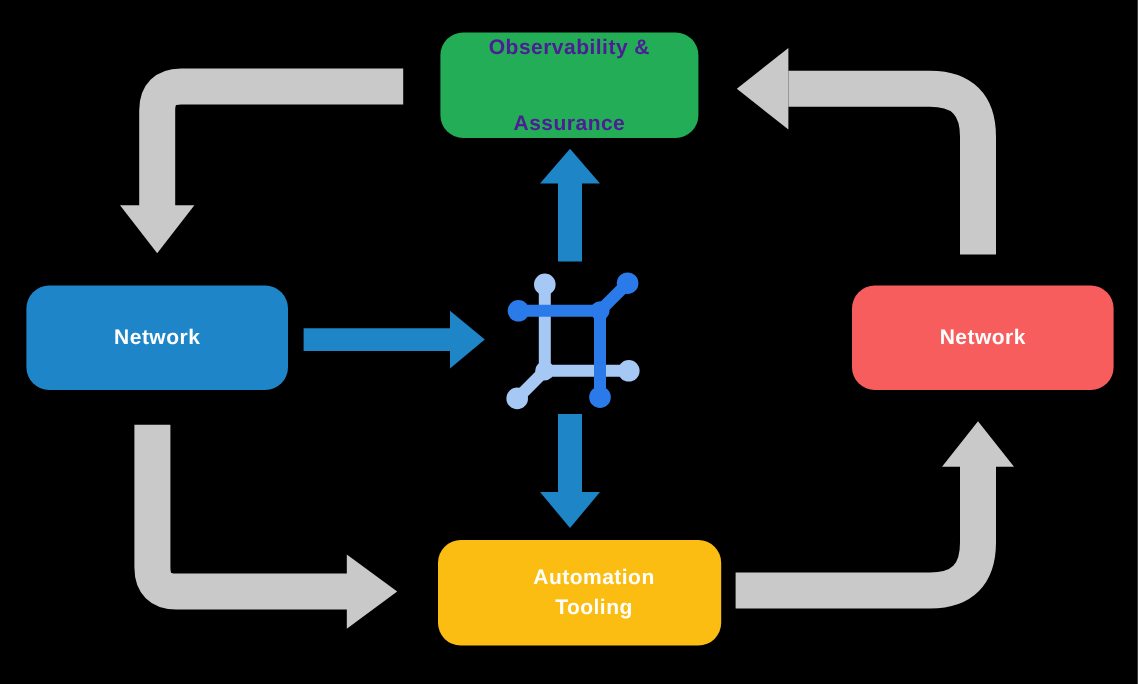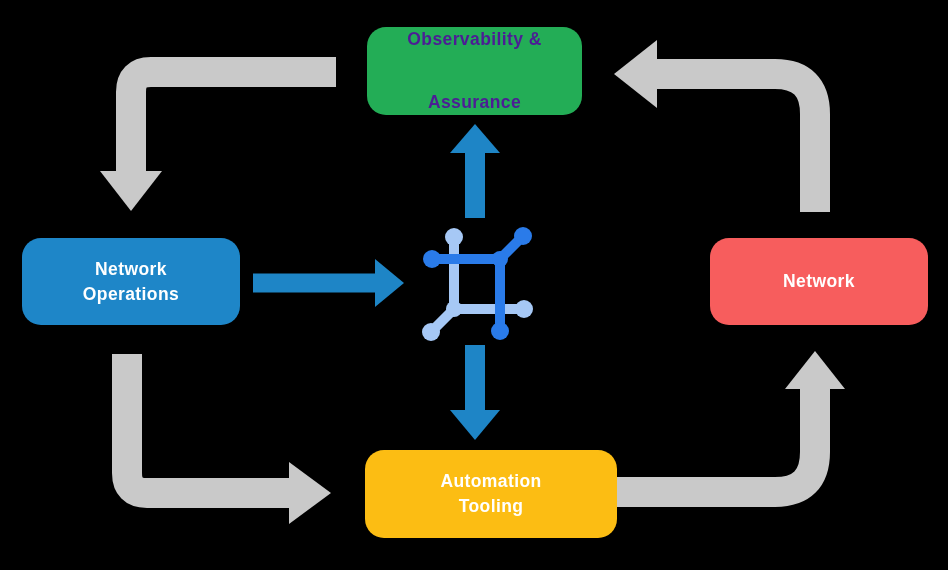--- a/index.html
+++ b/index.html
@@ -33,21 +33,21 @@
     justify-content: center;
     text-align: center;
     font-size: 17.5px;
     font-weight: 700;
     letter-spacing: 0.4px;
     line-height: 1.42;
   }
   .node-observability   { left: 367px; top: 27px;  width: 215px; height: 88px; }
   .node-operations      { left: 22px;  top: 238px; width: 218px; height: 87px; }
   .node-infrastructure  { left: 710px; top: 238px; width: 218px; height: 87px; }
-  .node-automation      { left: 365px; top: 450px; width: 252px; height: 88px; }
+  .node-automation      { left: 365px; top: 450px; width: 212px; height: 88px; padding-left: 24px; }
 </style>
 </head>
 <body>
 
 <div class="stage" style="background-color: rgb(0, 0, 0);">
 
   <svg class="layer" viewBox="0 0 948 570">
 
     <g>
       <path d="M336,72 L151,72 Q131,72 131,92 L131,172" fill="none" stroke-width="30" stroke="#C9C9C9"></path>
@@ -106,21 +106,20 @@
     </g>
   </svg>
 
   <div class="node node-observability" style="background-color: rgb(35, 173, 86); color: #4c1d95; justify-content: space-between;">
     <div>Observability &amp;</div>
     <div>Assurance</div>
   </div>
 
   <div class="node node-operations" style="background-color: rgb(30, 134, 200); color: rgb(255, 255, 255);">
     <div>Network</div>
-    <div>Operations</div>
   </div>
 
   <div class="node node-infrastructure" style="background-color: rgb(247, 93, 93); color: rgb(255, 255, 255);">
     <div>Network</div>
   </div>
 
   <div class="node node-automation" style="background-color: rgb(252, 189, 19); color: rgb(255, 255, 255);">
     <div>Automation</div>
     <div>Tooling</div>
   </div>

